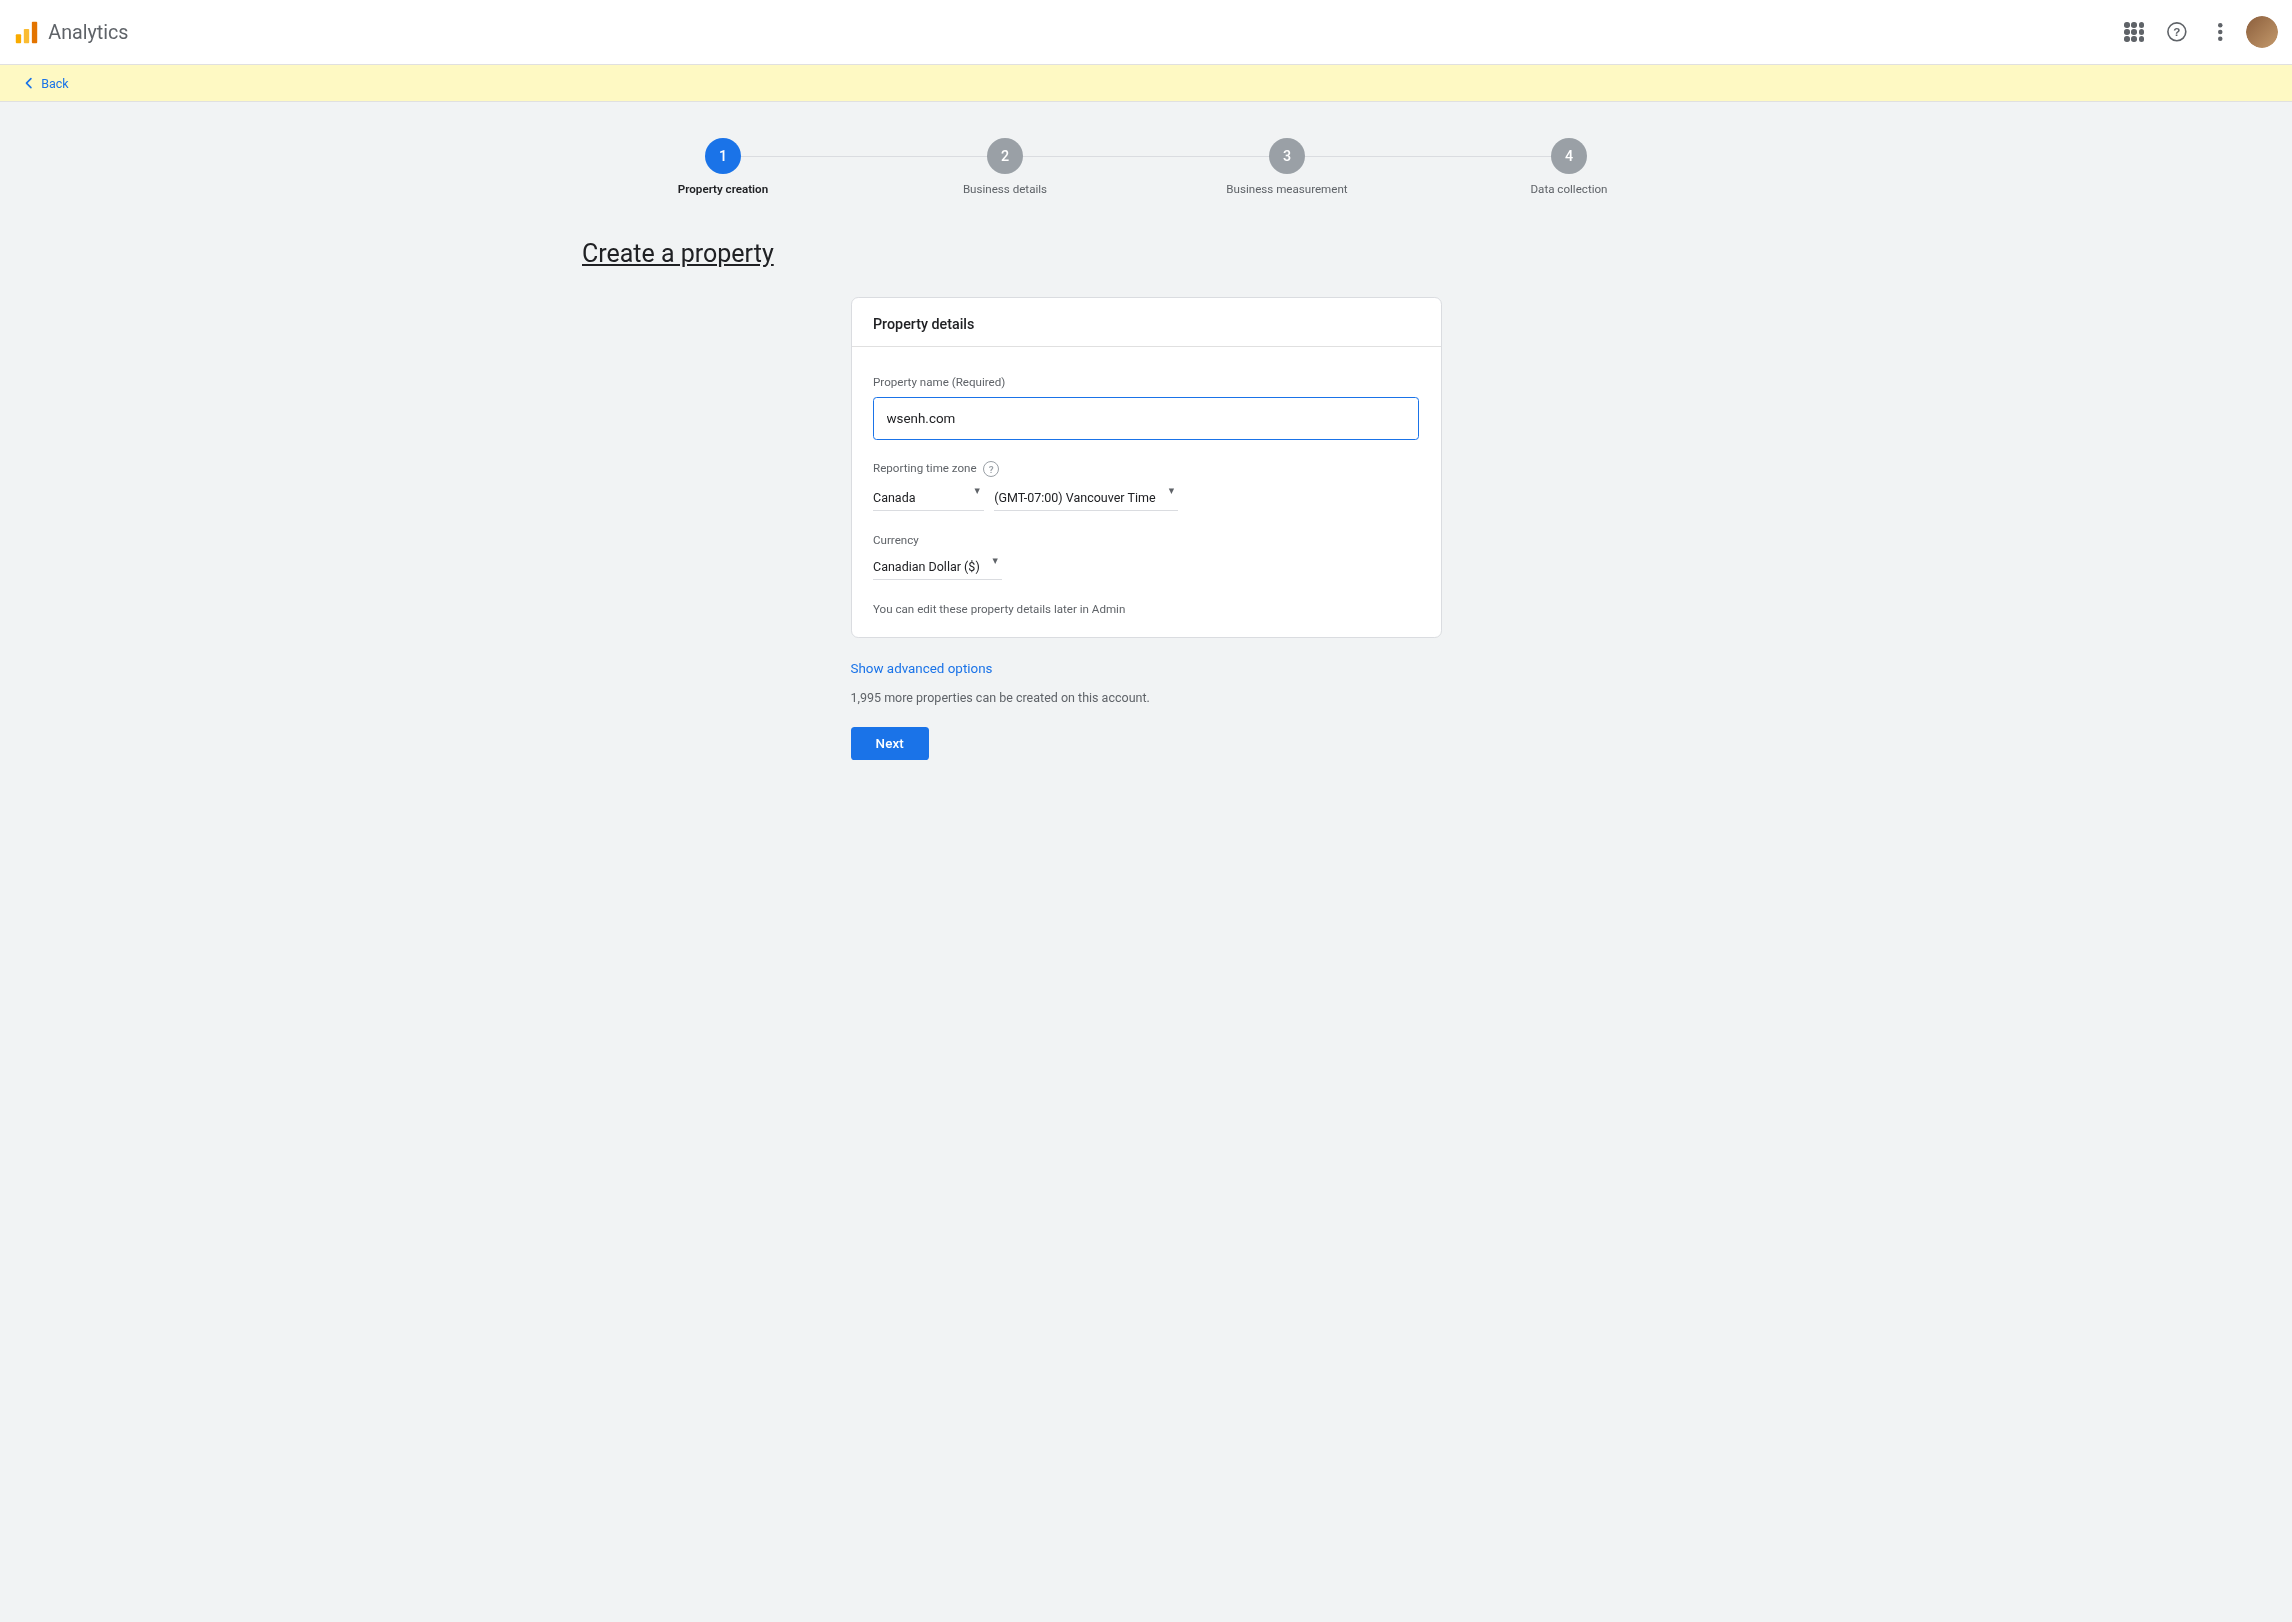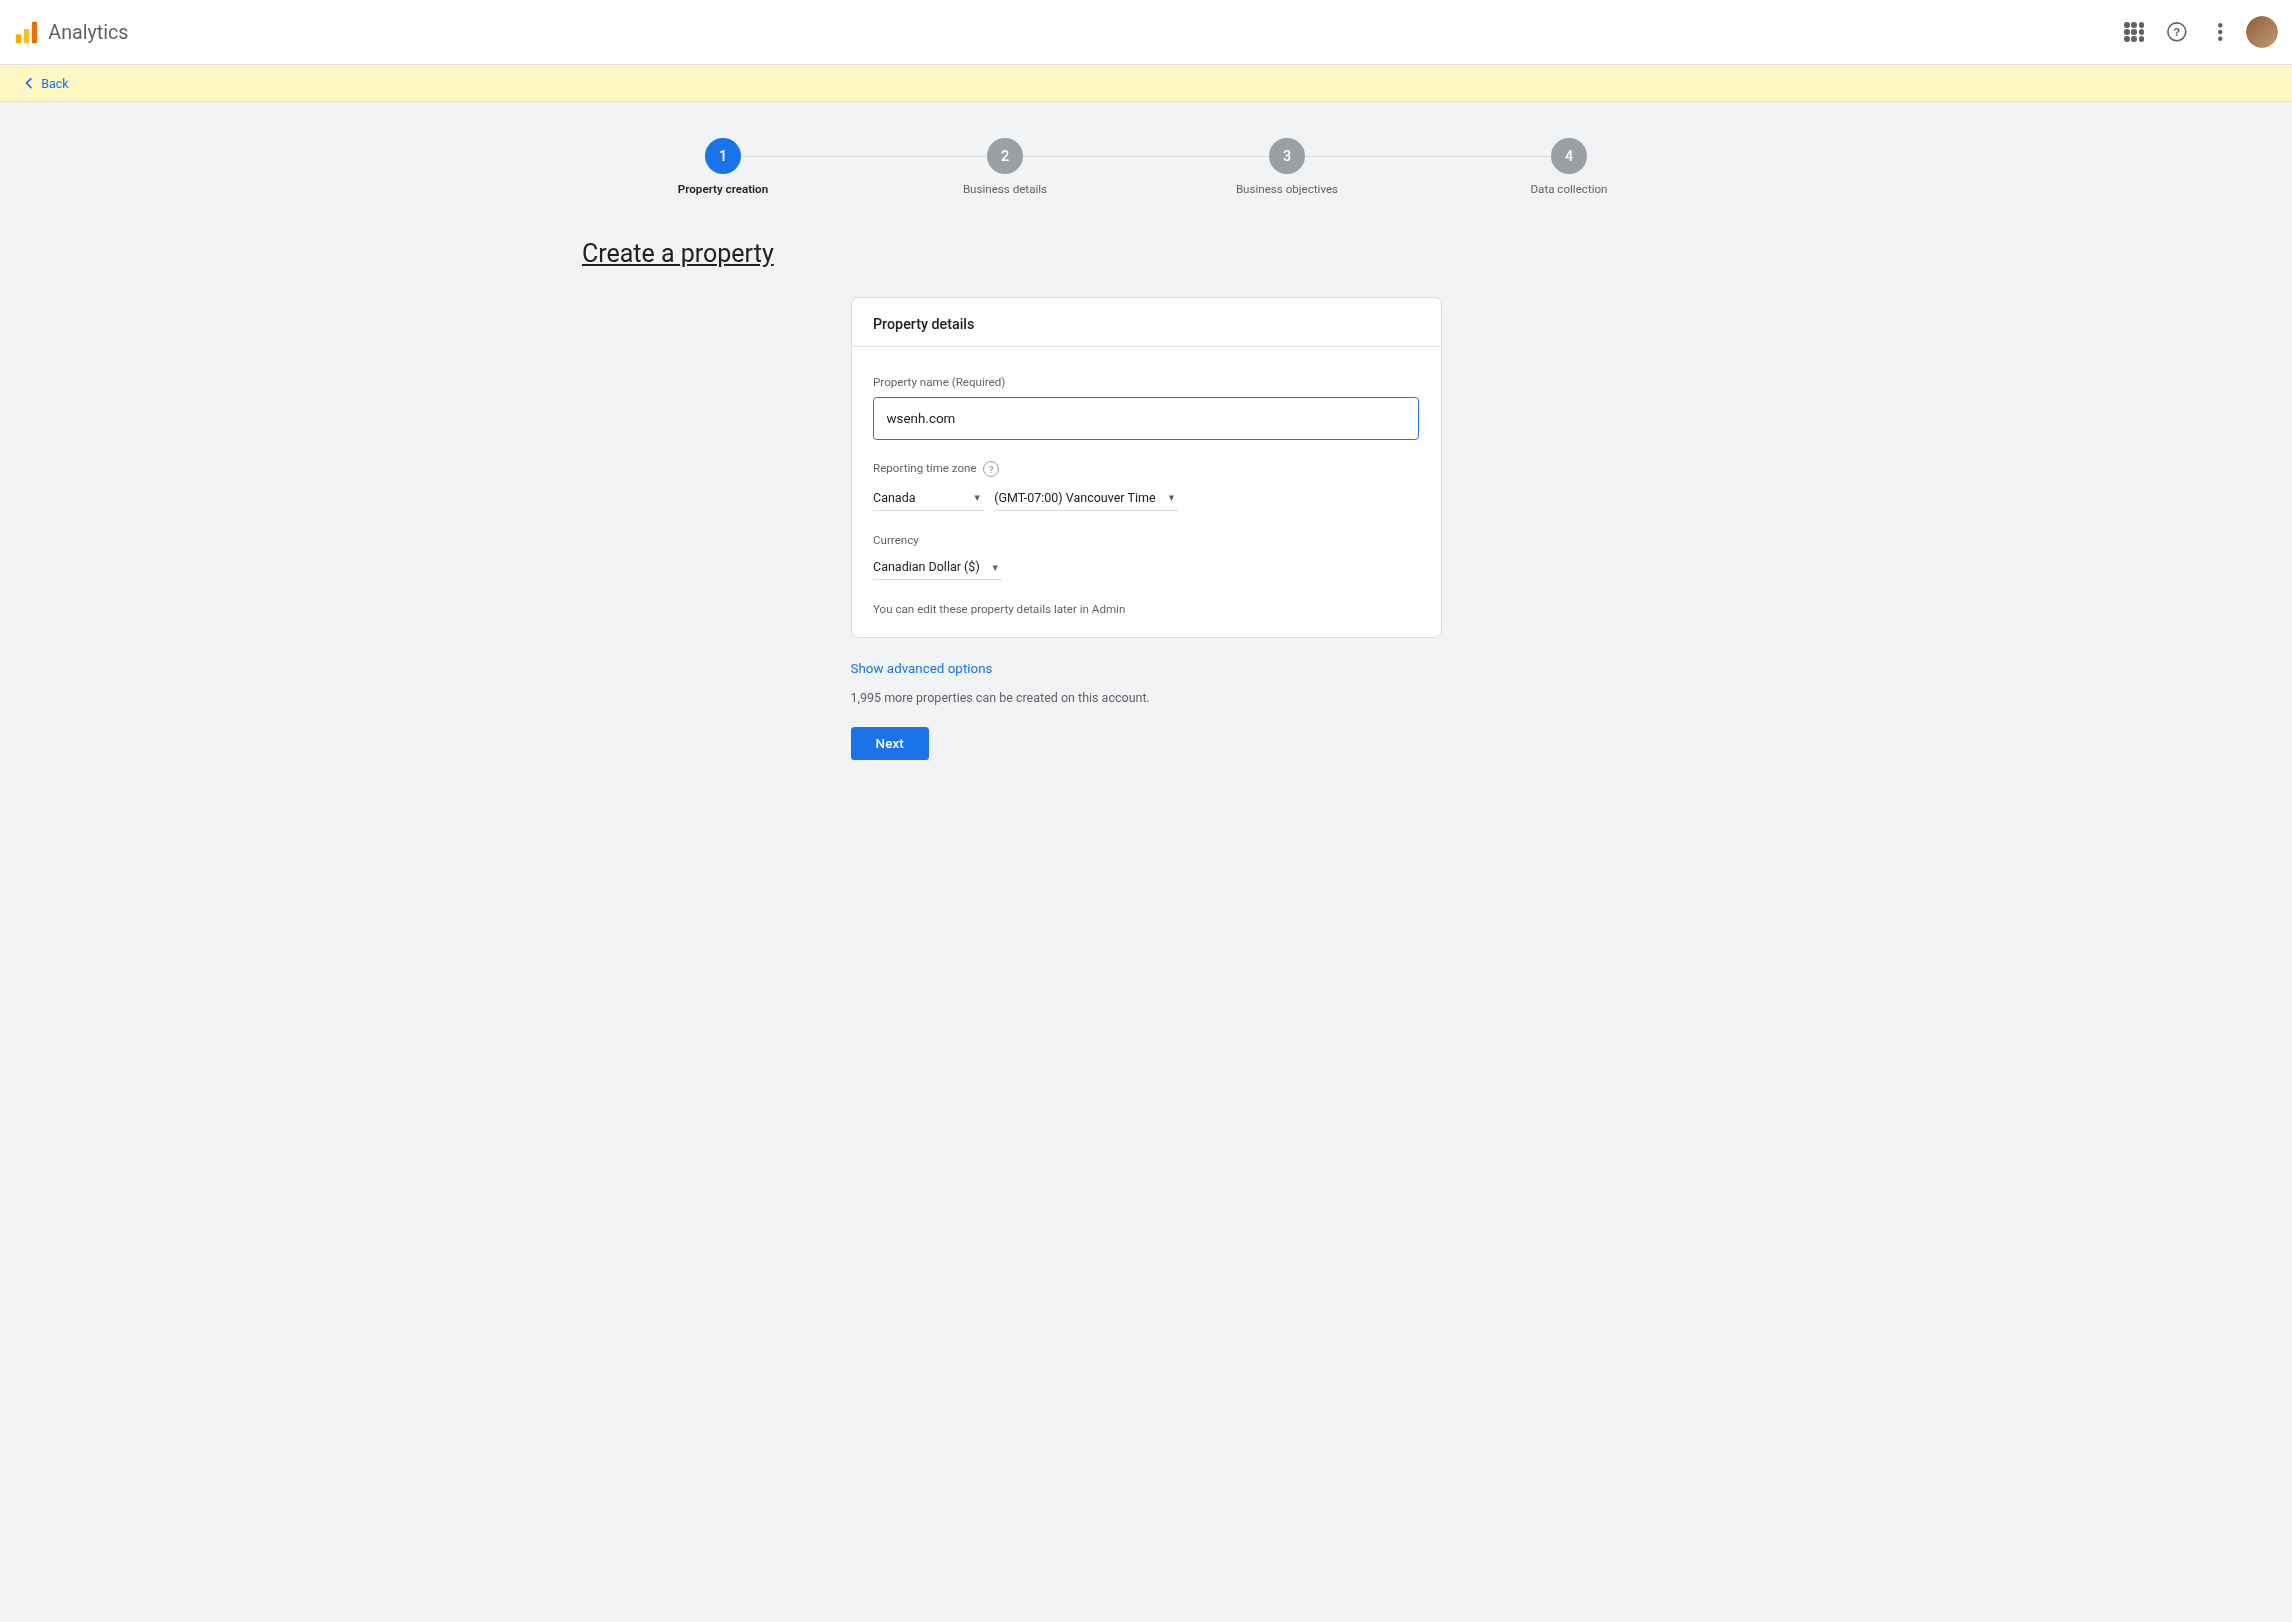--- a/index.html
+++ b/index.html
@@ -214,21 +214,21 @@
 
     .select-row {
       display: flex;
       gap: 10.7px;
       align-items: center;
       flex-wrap: wrap;
     }
     .select-wrapper {
       position: relative;
       display: inline-flex;
-      align-items: center;
+      align-items: flex-start;
     }
     .select-field {
       appearance: none;
       background: transparent;
       border: none;
       border-bottom: 0.9px solid #dadce0;
       padding: 5.4px 21.5px 5.4px 0;
       font-size: 12.5px;
       color: #202124;
       font-family: inherit;
@@ -394,21 +394,21 @@
     <div class="step-item">
       <div class="step-circle inactive">
         <span>2</span>
       </div>
       <div class="step-label">Business details</div>
     </div>
     <div class="step-item">
       <div class="step-circle inactive">
         <span>3</span>
       </div>
-      <div class="step-label">Business objectives</div>
+      <div class="step-label">Business measurement</div>
     </div>
     <div class="step-item">
       <div class="step-circle inactive">
         <span>4</span>
       </div>
       <div class="step-label">Data collection</div>
     </div>
   </div>
 
   <div class="page-heading">

